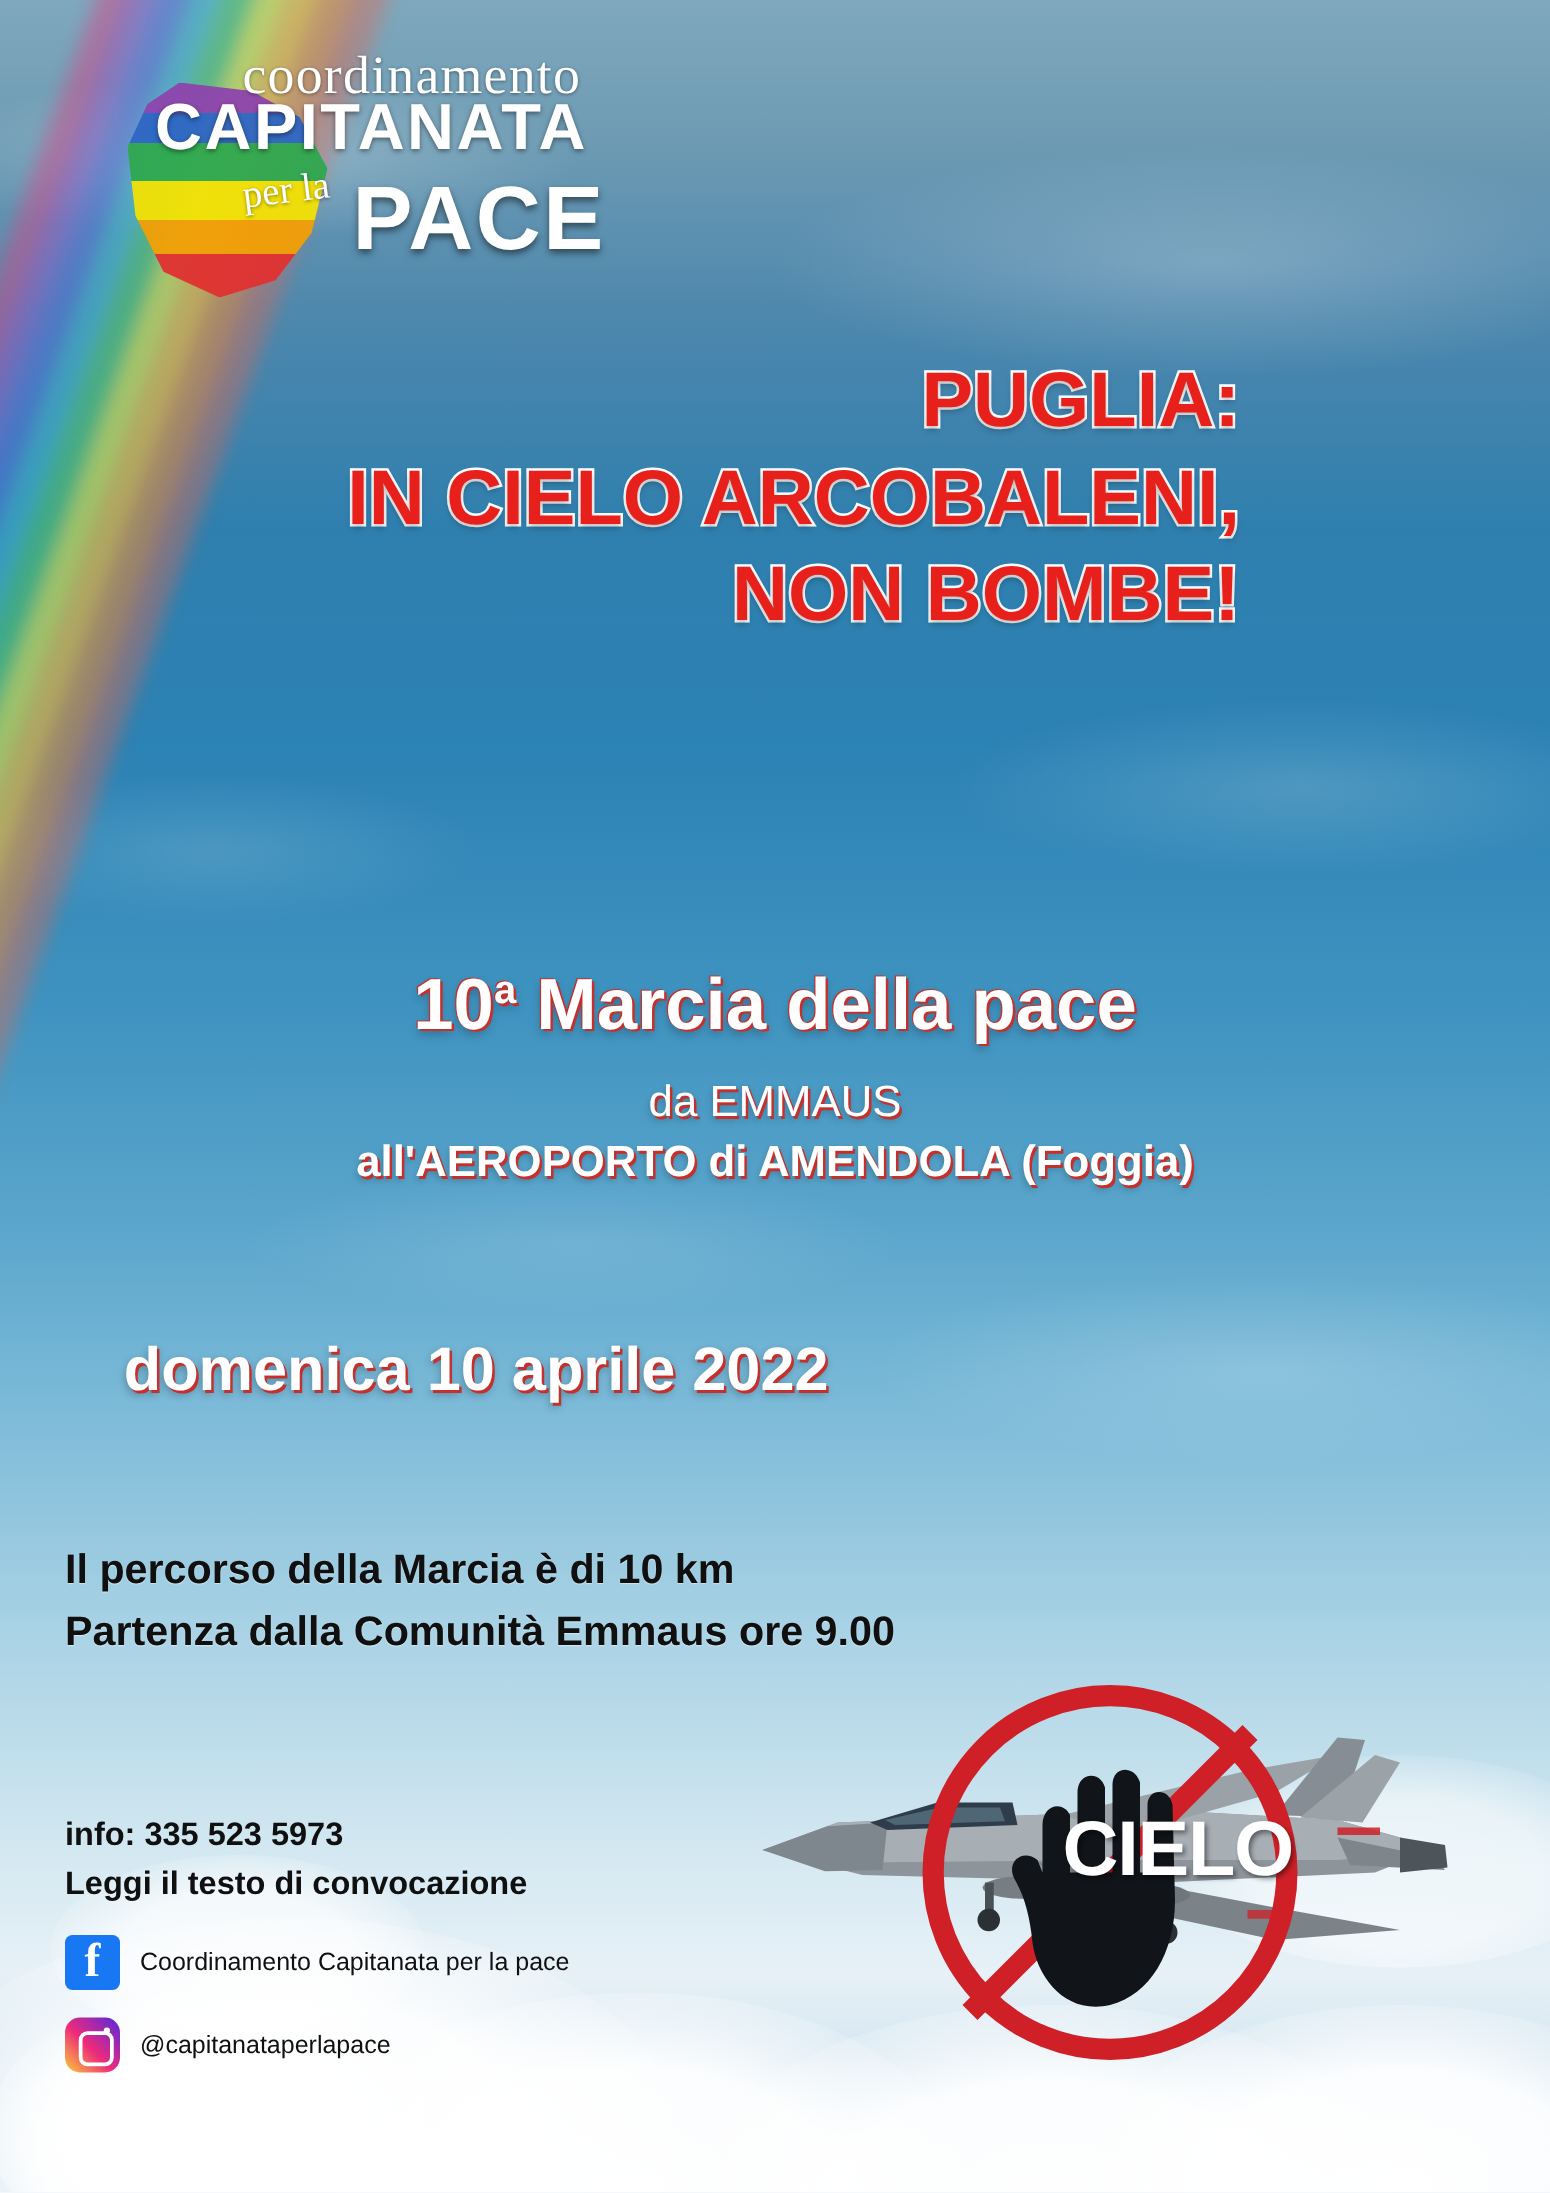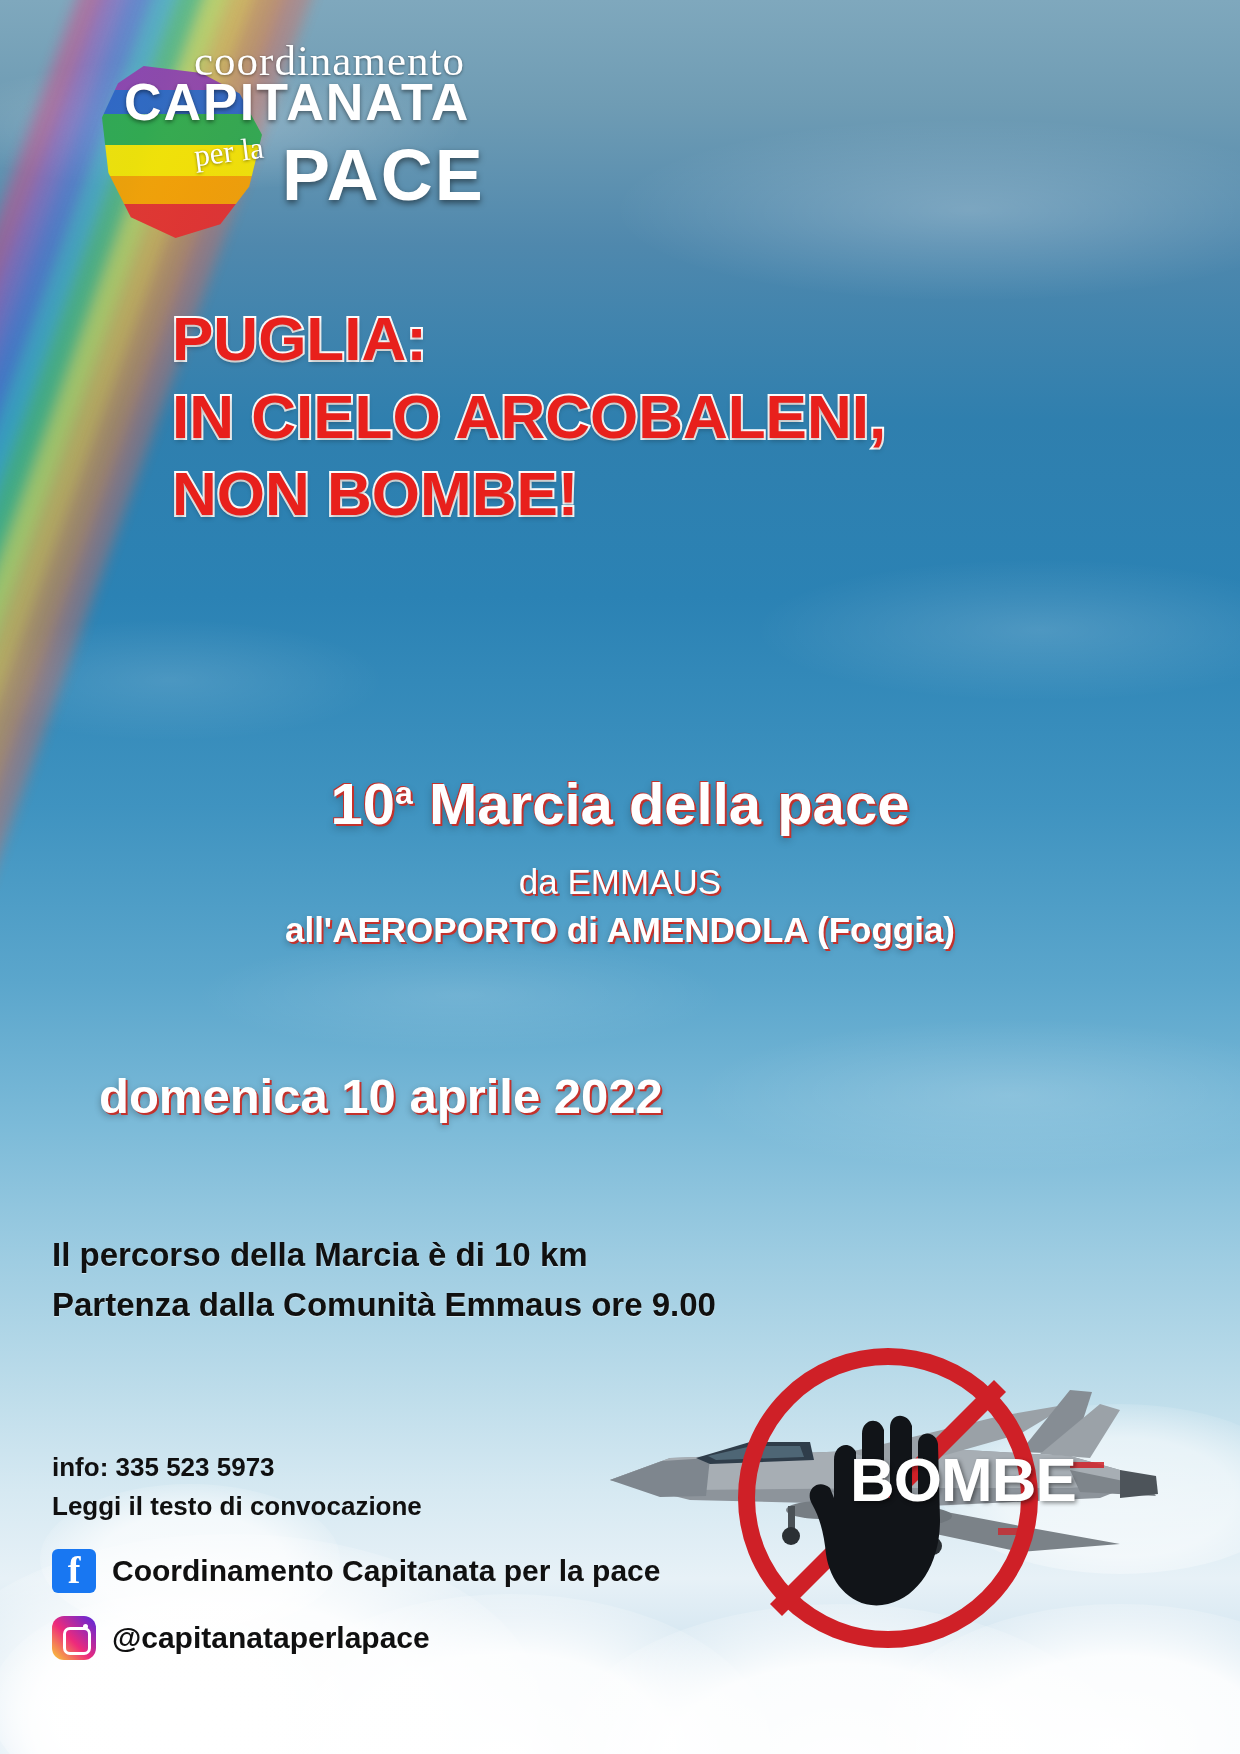--- a/index.html
+++ b/index.html
@@ -104,22 +104,22 @@
     position: absolute; left: 186px; top: 104px;
     color: #fff; font-weight: bold; font-size: 72px;
     letter-spacing: 2px;
     text-shadow: 0 3px 6px rgba(0,0,0,.5);
   }
 
   
   #headline {
     position: absolute;
     right: 248px; top: 282px;
+    text-align: right;
     width: 820px;
-    margin-top: 18px;
   }
   #headline div {
     color: #e8201c;
     font-weight: bold;
     font-size: 62px;
     line-height: 1.25;
     letter-spacing: 0px;
     -webkit-text-stroke: 4px #ffffff;
     paint-order: stroke fill;
     text-shadow: 0 3px 5px rgba(0,0,0,.25);
@@ -192,21 +192,21 @@
     position: relative; flex: 0 0 auto;
   }
   .ig-icon::before {
     content: ""; position: absolute; left: 11px; top: 11px;
     width: 22px; height: 22px; border: 3px solid #fff; border-radius: 7px;
   }
   .ig-icon::after {
     content: ""; position: absolute; left: 31px; top: 8px;
     width: 5px; height: 5px; border-radius: 50%; background: #fff;
   }
-  .social-label { font-size: 30px; font-weight: bold; color: #101010; }
+  .social-label { font-size: 20px; font-weight: normal; color: #101010; }
 
   
   #jet {
     position: absolute;
     left: 600px; top: 1330px;
     width: 560px; height: 330px;
     pointer-events: none;
   }
 
   
@@ -348,16 +348,16 @@
 
       <line x1="38" y1="262" x2="262" y2="38" stroke="#cf2027" stroke-width="17"></line>
 
       <path d="M96,112 C96,96 112,92 118,104 L118,150 L124,150 L124,86
                C124,70 142,68 146,82 L146,150 L152,150 L152,80
                C152,64 170,64 174,78 L174,150 L180,150 L180,96
                C180,82 198,82 200,96 L202,172
                C202,214 182,248 150,256 C116,264 92,236 88,206
                C86,186 82,170 74,156 C66,142 80,130 92,140 L96,150 Z" fill="#111418"></path>
     </svg>
-    <div class="word">BOMBE</div>
+    <div class="word">CIELO</div>
   </div>
 
 </div>
 
 </body></html>

